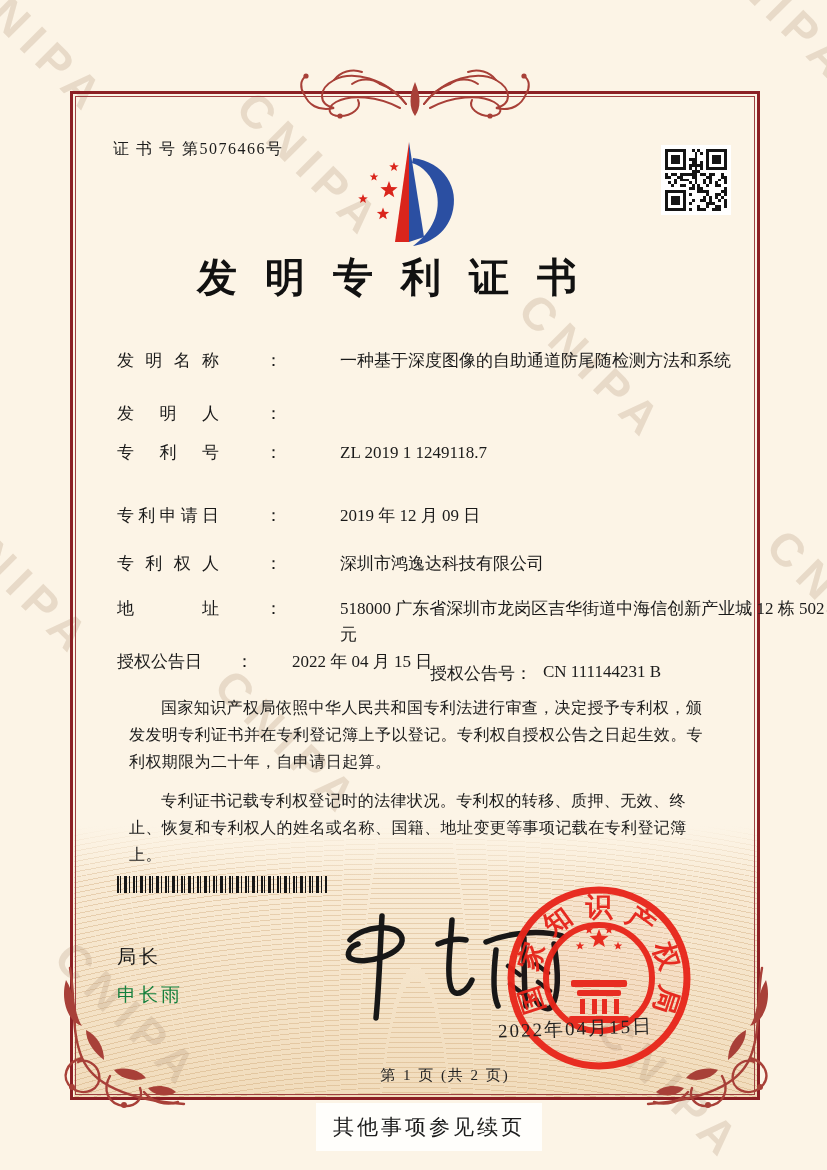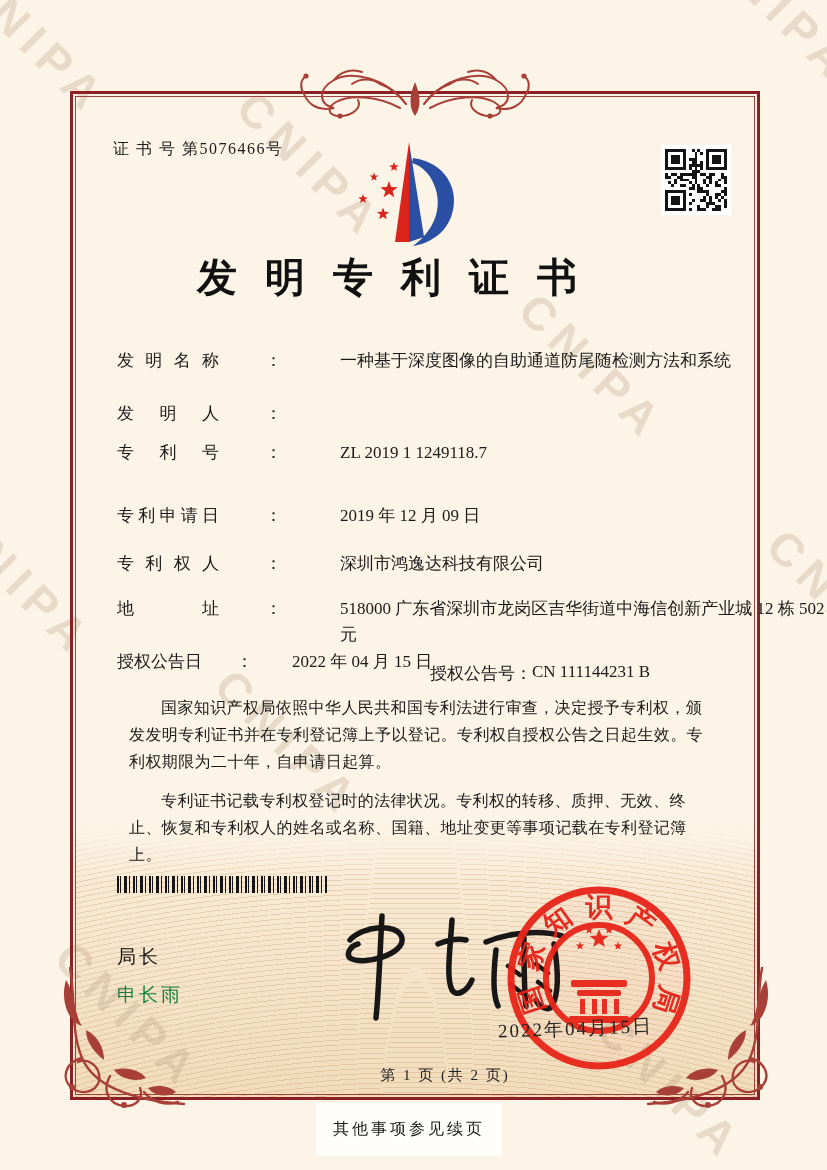--- a/index.html
+++ b/index.html
@@ -76,22 +76,22 @@
   .signer-name{position:absolute;left:117px;top:982px;font-size:19px;letter-spacing:3px;
       font-family:Liberation Sans, sans-serif;color:#15803d;z-index:4;}
   .signature{position:absolute;left:310px;top:906px;z-index:4;}
 
   
   .seal{position:absolute;left:492px;top:882px;z-index:6;opacity:0.96;}
 
   
   .page-info{position:absolute;left:70px;top:1066px;width:750px;text-align:center;
       font-size:15px;letter-spacing:2px;color:#222;z-index:4;}
-  .note{position:absolute;left:316px;top:1103px;background:#fffefb;padding:16px 17px;
-      font-size:16px;letter-spacing:3px;color:#1b1b1b;z-index:4;}
+  .note{position:absolute;left:316px;top:1103px;background:#fffefb;padding:10px 17px;
+      font-size:21px;letter-spacing:3px;color:#1b1b1b;z-index:4;}
 </style>
 </head>
 <body>
 
 <div class="page">
 
   <div class="guilloche"></div>
   <div id="wm-holder">
       <span class="wm" style="left: -58px; top: 14px;">CNIPA</span>
       <span class="wm" style="left: 218px; top: 138px;">CNIPA</span>
@@ -652,21 +652,21 @@
   <div class="grant-row">
     <div class="wrap">
       <span class="g1">
         <span>授权公告日</span>
           <span>：</span>
         <span style="margin-left:5px">2022 年 04 月 15 日</span>
       </span>
       <span class="grant-g2">
         <span>授权公告号</span>
           <span>：</span>
-        <span style="margin-left:0">CN 111144231 B</span>
+        <span style="margin-left:11px">CN 111144231 B</span>
       </span>
     </div>
   </div>
 
   <div class="paras">
     <p>国家知识产权局依照中华人民共和国专利法进行审查，决定授予专利权，颁发发明专利证书并在专利登记簿上予以登记。专利权自授权公告之日起生效。专利权期限为二十年，自申请日起算。</p>
     <p>专利证书记载专利权登记时的法律状况。专利权的转移、质押、无效、终止、恢复和专利权人的姓名或名称、国籍、地址变更等事项记载在专利登记簿上。</p>
   </div>
 
   <div class="barcode"></div>

